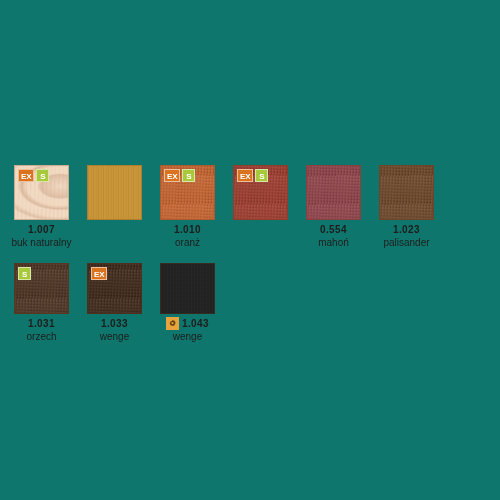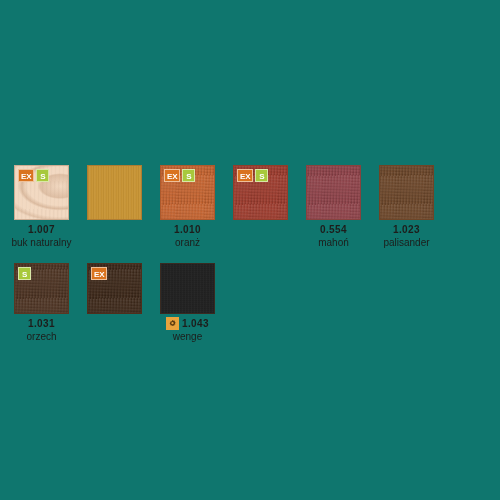--- a/index.html
+++ b/index.html
@@ -253,20 +253,26 @@
             <div class="name">orzech</div>
           </div>
         </div>
         <div class="swatch-cell">
           <div class="swatch" style="background: rgb(59, 38, 23);">
             <div class="grain speckle"></div>
             <div class="badge-row">
               <span class="badge ex">EX</span>
             </div>
           </div>
+          <div class="labels">
+            <div class="code-line">
+              <div class="code">1.033</div>
+            </div>
+            <div class="name">wenge</div>
+          </div>
         </div>
         <div class="swatch-cell">
           <div class="swatch" style="background: rgb(31, 31, 31);">
             <div class="grain plain"></div>
           </div>
           <div class="labels">
             <div class="code-line">
               <span class="gear-badge">
                 <svg width="9" height="9" viewBox="0 0 10 10">
                   <path d="M5 1.2 L6 1.9 L7.2 1.6 L7.4 2.8 L8.4 3.5 L7.8 4.6 L8.3 5.7 L7.2 6.2 L6.8 7.4 L5.6 7.2 L4.6 7.9 L3.8 7.0 L2.6 6.9 L2.6 5.7 L1.8 4.8 L2.6 4.0 L2.7 2.8 L3.9 2.8 Z" fill="#5a3a10"></path>

